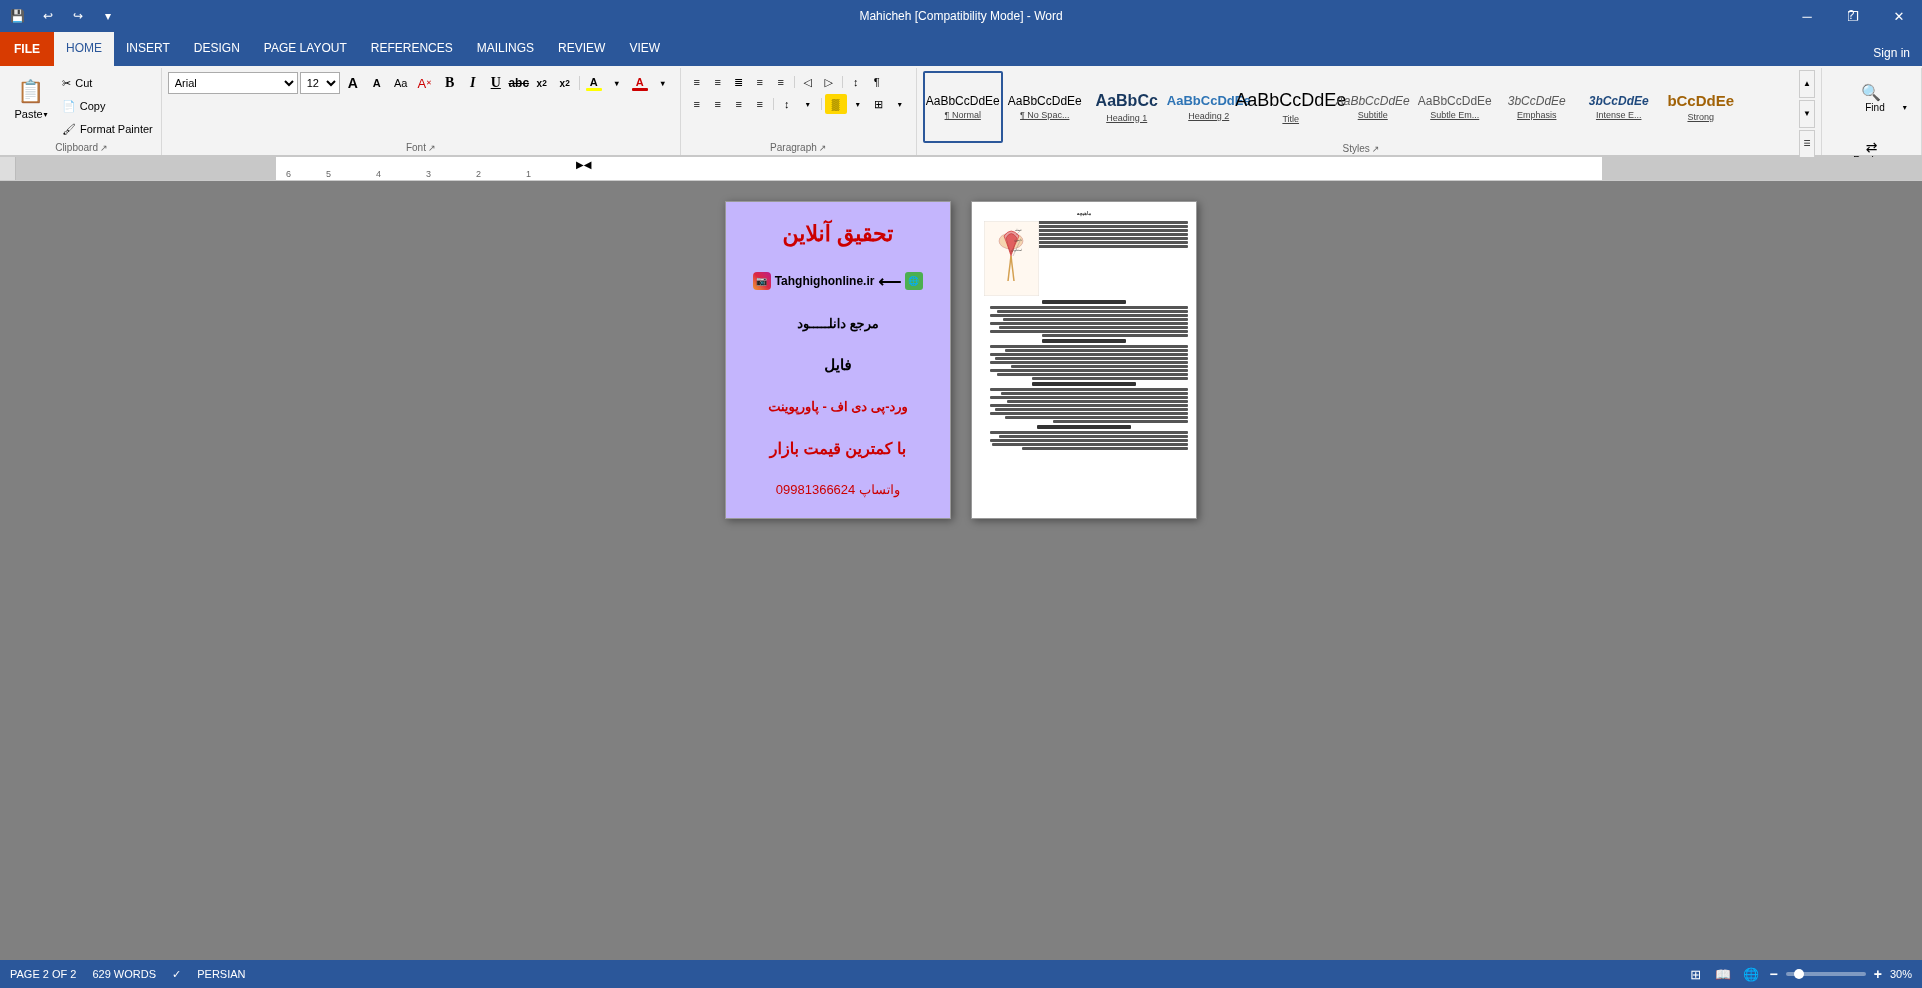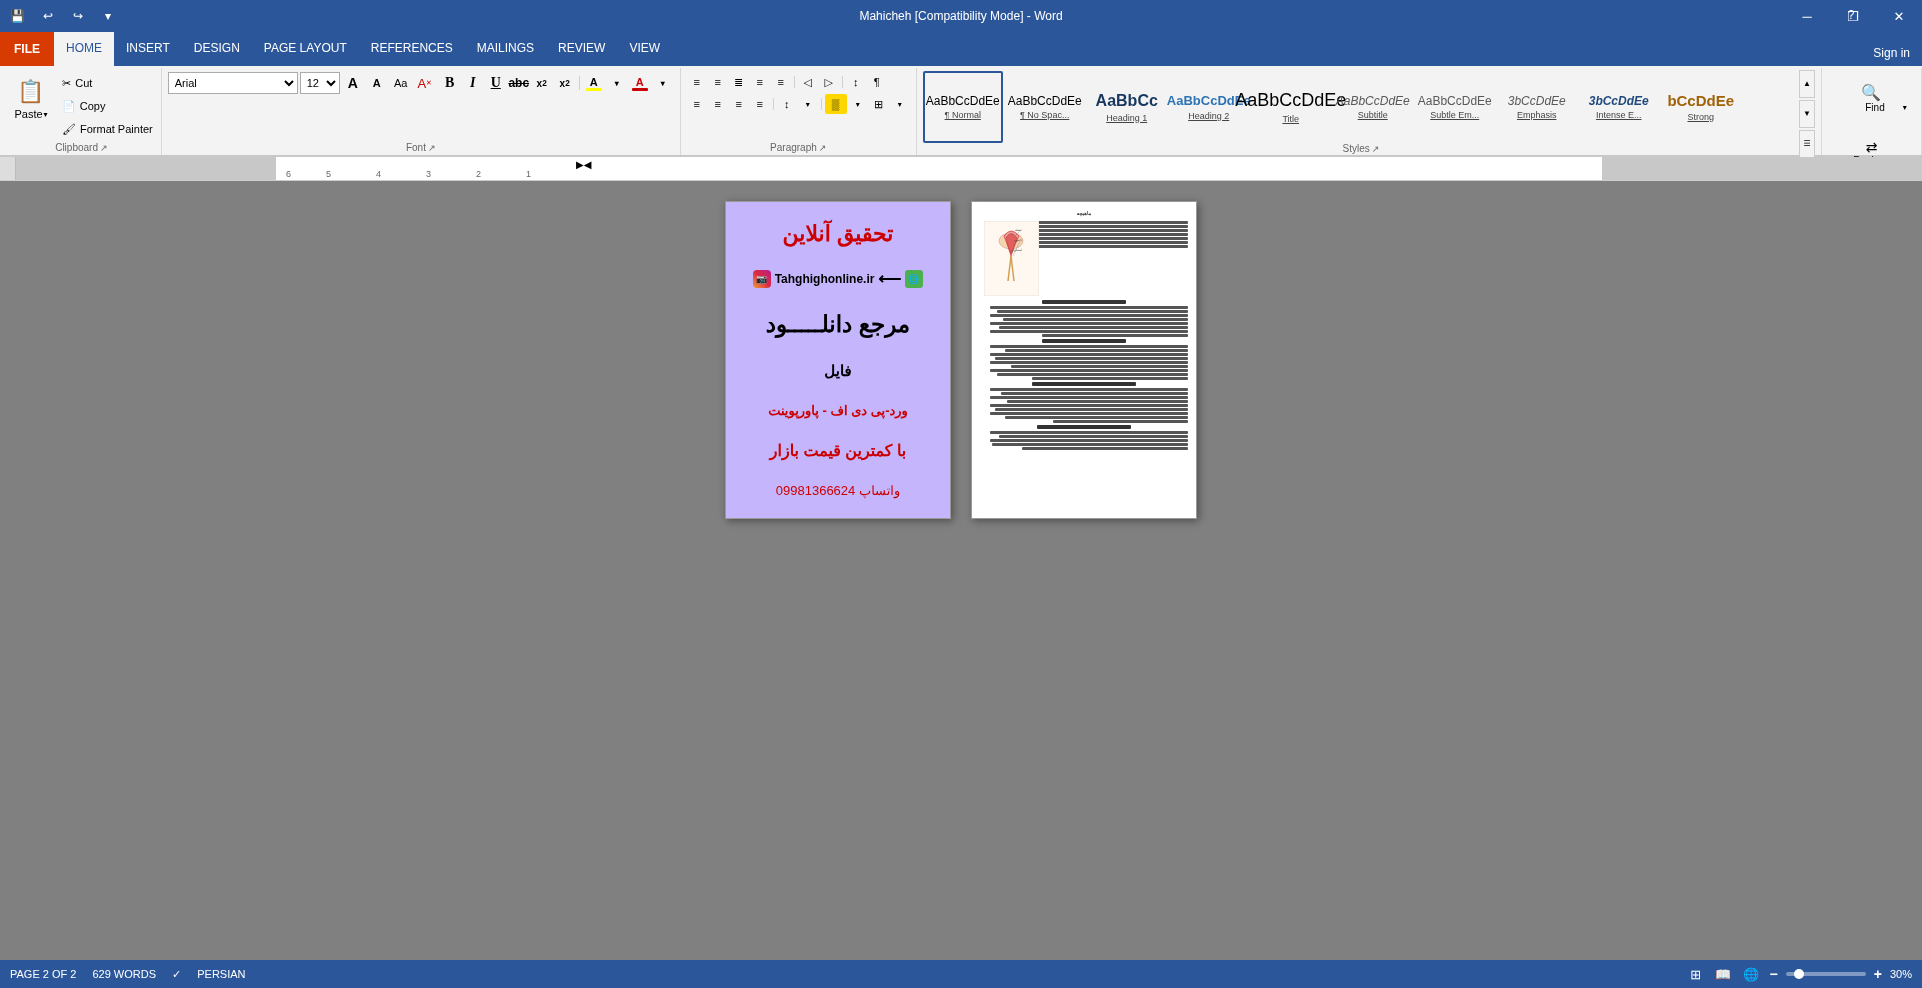--- a/index.html
+++ b/index.html
@@ -787,21 +787,21 @@
 
     <div class="page">
       <div class="page-yellow" style="height:100%;justify-content:space-around;padding:10px 8px;">
         <div class="ad-title" style="font-size:22px;color:#cc0000;font-weight:bold;text-align:center;line-height:1.1;">تحقیق آنلاین</div>
         <div style="display:flex;align-items:center;gap:4px;direction:ltr;">
           <div class="instagram-icon">📷</div>
           <span style="font-size:12px;font-weight:bold;color:#000;">Tahghighonline.ir</span>
           <span style="font-size:16px;font-weight:bold;">⟵</span>
           <div style="width:18px;height:18px;background:#4caf50;border-radius:3px;display:flex;align-items:center;justify-content:center;font-size:9px;color:white;">🌐</div>
         </div>
-        <div style="font-size:23px;font-weight:bold;color:#000;text-align:left;">مرجع دانلـــــود</div>
+        <div style="font-size:13px;font-weight:bold;color:#000;text-align:left;">مرجع دانلـــــود</div>
         <div style="font-size:15px;font-weight:bold;color:#000;text-align:center;">فایل</div>
         <div style="font-size:13px;font-weight:bold;color:#cc0000;text-align:center;">ورد-پی دی اف - پاورپوینت</div>
         <div style="font-size:16px;font-weight:bold;color:#cc0000;text-align:center;">با کمترین قیمت بازار</div>
         <div style="font-size:13px;font-weight:normal;color:#cc0000;text-align:center;direction:ltr;">09981366624 واتساپ</div>
       </div>
     </div>
 
     <div class="page">
       <div class="page-doc" style="font-size:3.5px;direction:rtl;padding:8px;">
         <div class="doc-header" style="font-size:5px;font-weight:bold;text-align:center;margin-bottom:4px;">ماهیچه</div>

